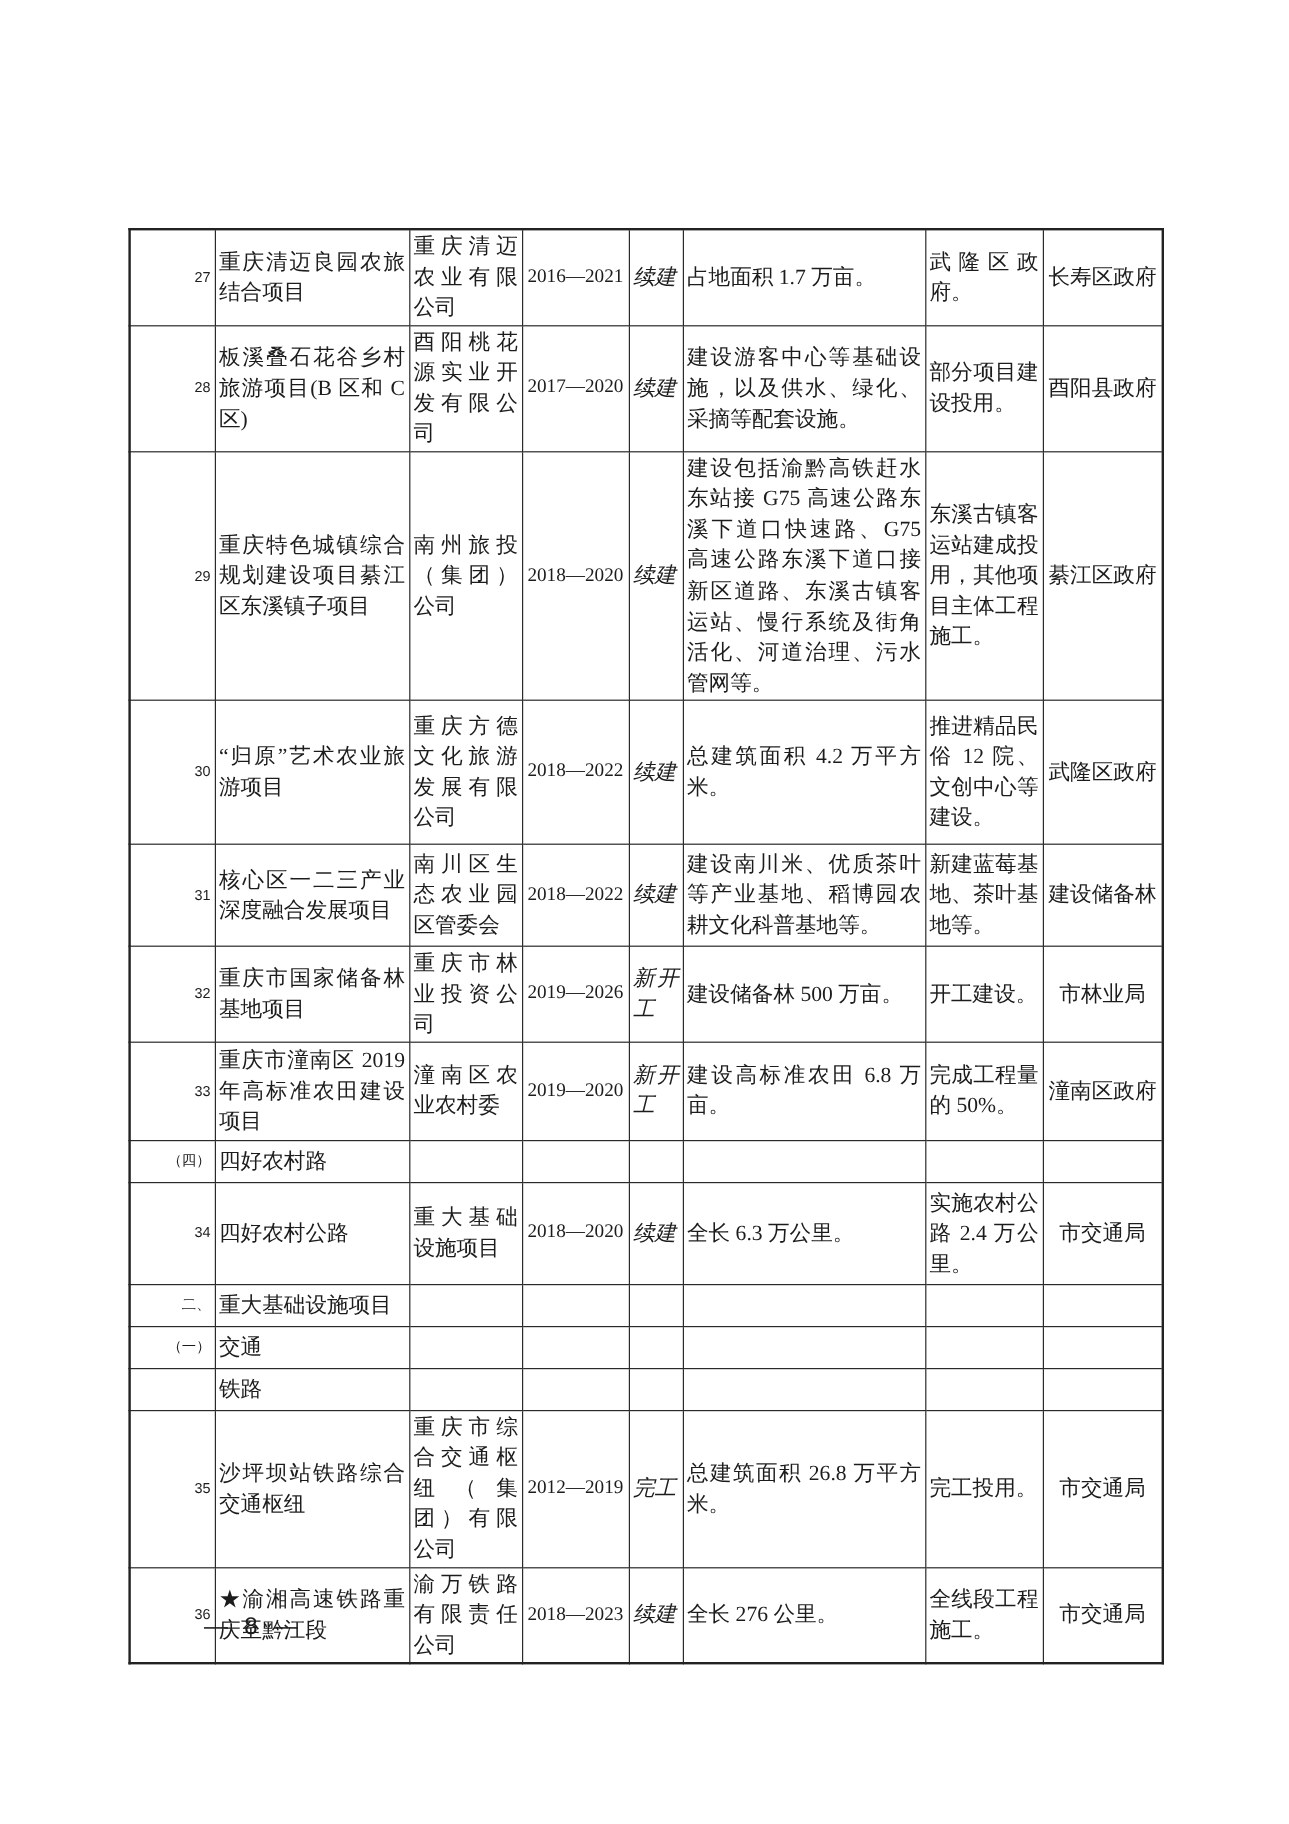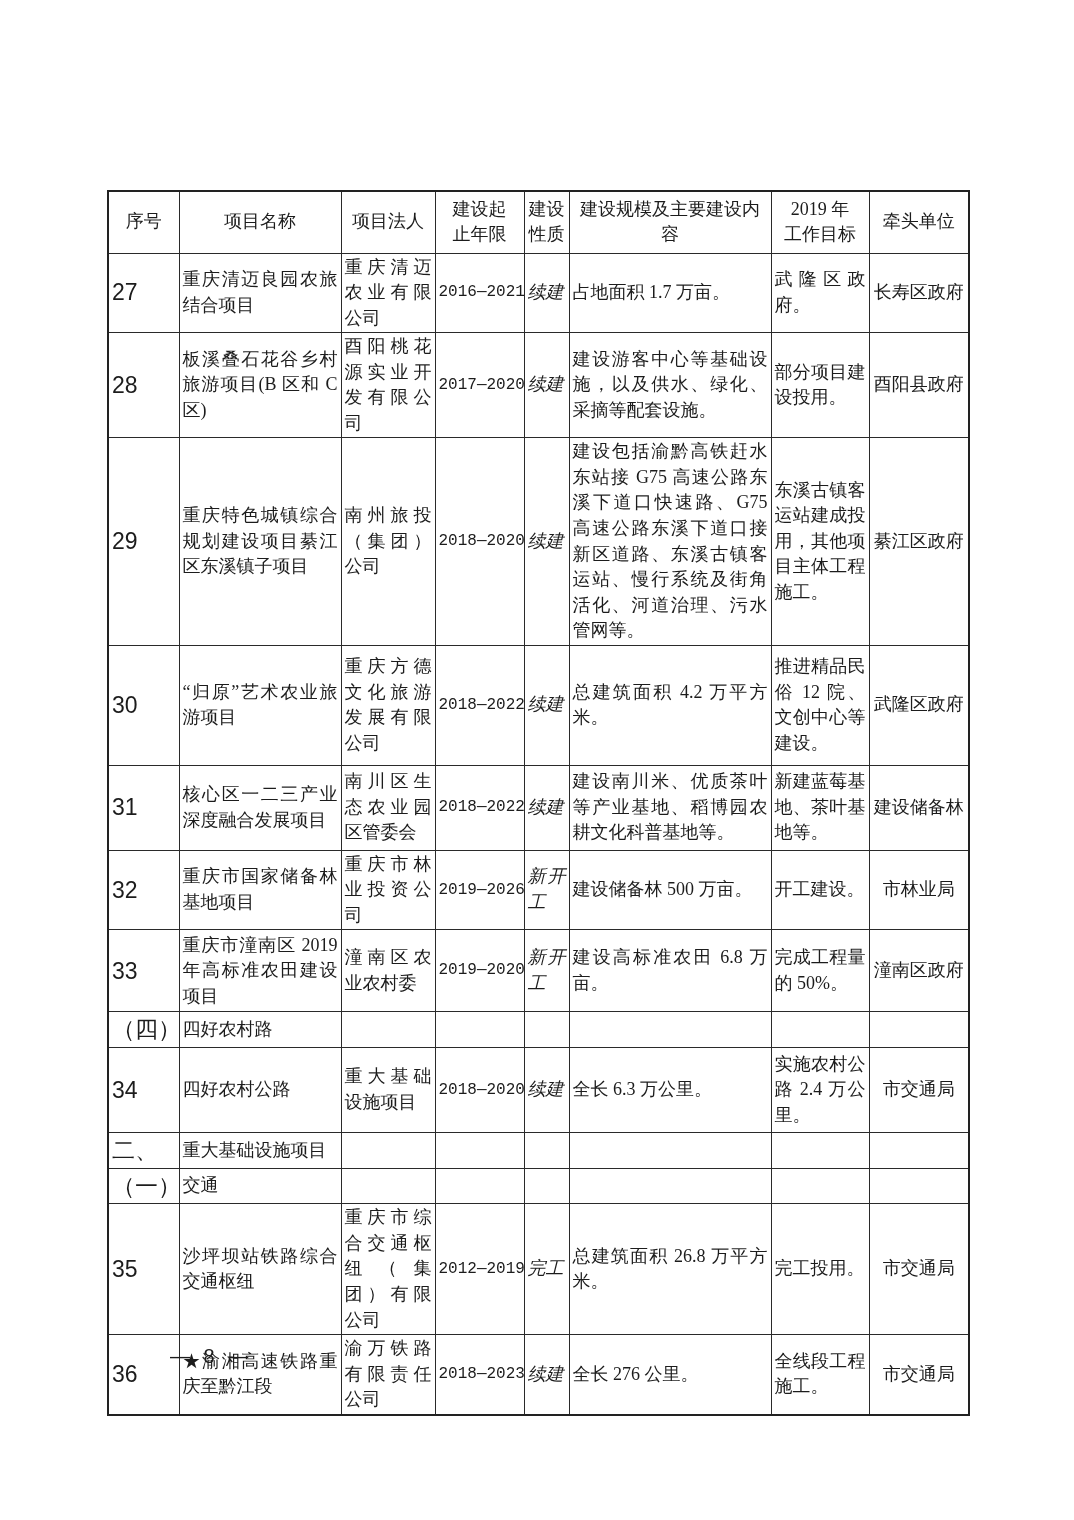--- a/index.html
+++ b/index.html
@@ -41,33 +41,33 @@
   .col-no     { width: 71px;  }
   .col-name   { width: 162px; }
   .col-legal  { width: 94px;  }
   .col-years  { width: 89px;  }
   .col-nature { width: 45px;  }
   .col-content{ width: 202px; }
   .col-target { width: 98px;  }
   .col-lead   { width: 100px; }
 
   .doc-table td:nth-child(1) {
-    text-align: left;
+    text-align: right;
     font-family: "Liberation Sans", "DejaVu Sans", sans-serif;
-    font-size: 23px;
+    font-size: 12px;
   }
   .doc-table td:nth-child(2),
   .doc-table td:nth-child(3),
   .doc-table td:nth-child(6),
   .doc-table td:nth-child(7) {
     text-align: justify;
   }
   .doc-table td:nth-child(4) {
     text-align: center;
-    font-family: Liberation Mono, monospace;
+    font-family: Liberation Serif, serif;
     font-size: 16px;
     white-space: nowrap;
   }
   .doc-table td:nth-child(5) {
     text-align: justify;
     font-style: italic;
   }
   .doc-table td:nth-child(8) {
     text-align: center;
   }
@@ -89,33 +89,20 @@
     <col class="col-no">
       <col class="col-name">
       <col class="col-legal">
       <col class="col-years">
     <col class="col-nature">
       <col class="col-content">
       <col class="col-target">
       <col class="col-lead">
   </colgroup>
   <tbody>
-      <tr style="height:62px;">
-    <th>序号</th>
-    <th>项目名称</th>
-    <th>项目法人</th>
-    <th>建设起
-止年限</th>
-    <th>建设
-性质</th>
-    <th>建设规模及主要建设内容</th>
-    <th>2019 年
-工作目标</th>
-    <th>牵头单位</th>
-  </tr>
   <tr style="height:56px;">
     <td>27</td>
     <td>重庆清迈良园农旅结合项目</td>
     <td>重庆清迈农业有限公司</td>
     <td>2016—2021</td>
     <td>续建</td>
     <td>占地面积 1.7 万亩。</td>
     <td>武隆区政府。</td>
     <td>长寿区政府</td>
   </tr>
@@ -212,20 +199,30 @@
   <tr style="height:35px;">
     <td>（一）</td>
     <td>交通</td>
     <td></td>
     <td></td>
     <td></td>
     <td></td>
     <td></td>
     <td></td>
   </tr>
+  <tr style="height:35px;">
+    <td></td>
+    <td>铁路</td>
+    <td></td>
+    <td></td>
+    <td></td>
+    <td></td>
+    <td></td>
+    <td></td>
+  </tr>
   <tr style="height:112px;">
     <td>35</td>
     <td>沙坪坝站铁路综合交通枢纽</td>
     <td>重庆市综合交通枢纽（集团）有限公司</td>
     <td>2012—2019</td>
     <td>完工</td>
     <td>总建筑面积 26.8 万平方米。</td>
     <td>完工投用。</td>
     <td>市交通局</td>
   </tr>

